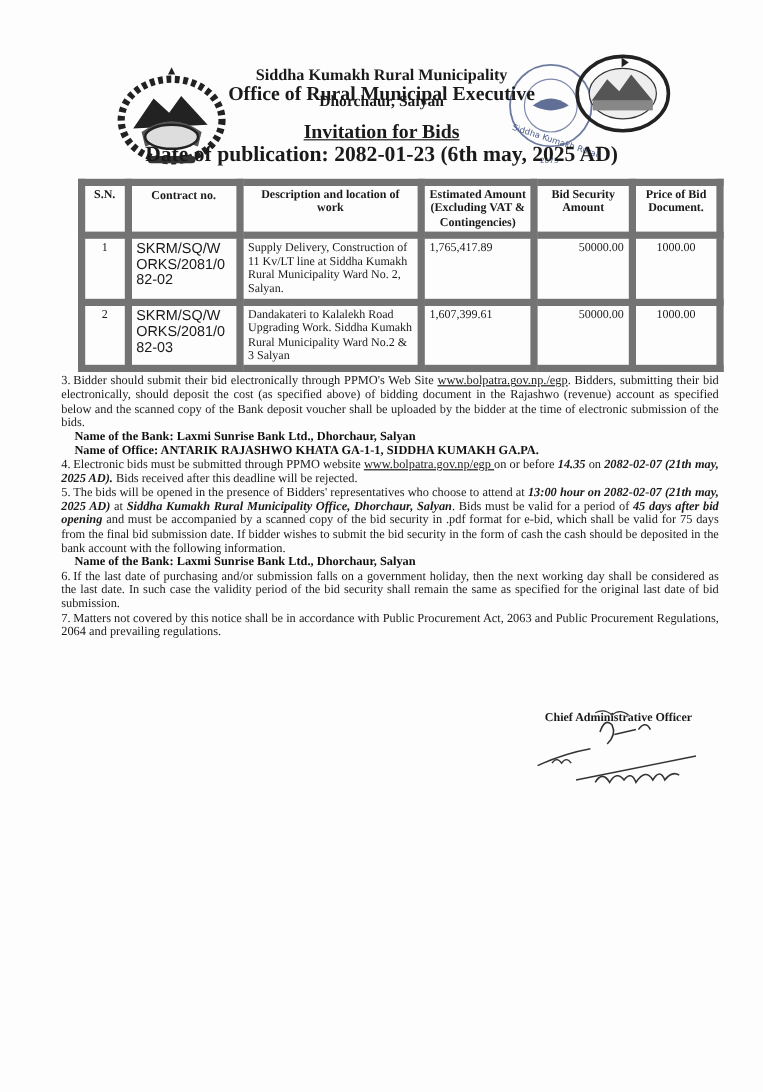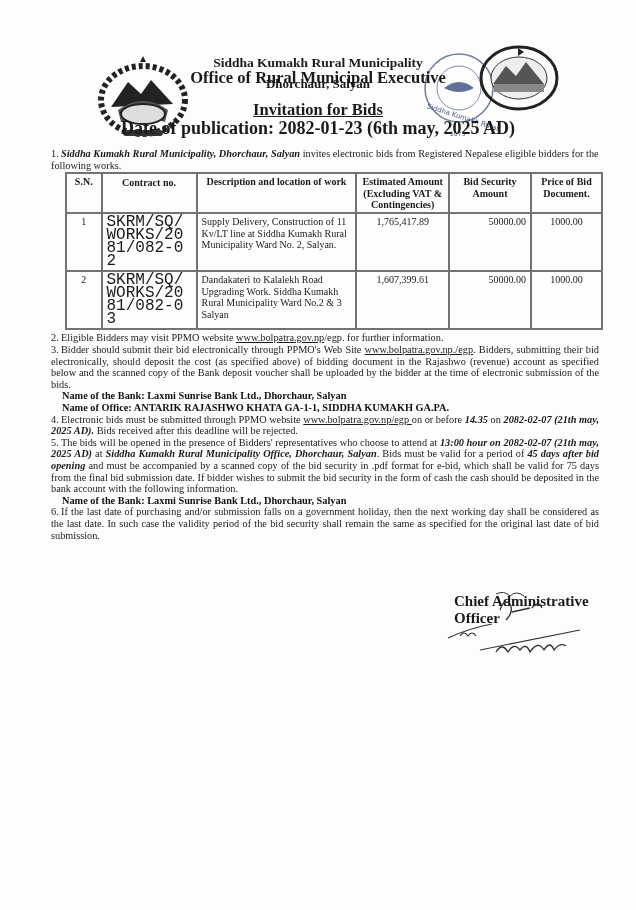--- a/index.html
+++ b/index.html
@@ -16,29 +16,29 @@
   .h5{top:118px;font-size:18px;}
   .body{position:absolute;left:51px;top:148px;width:548px;font-size:10.3px;line-height:11.6px;}
   .p{margin:0;}
   .num{display:inline-block;width:10px;}
   .ind{padding-left:11px;}
   .justify{text-align:justify;}
   b,i{color:#111;margin-top:16px;}
   .bi{font-weight:bold;font-style:italic;}
   .u{text-decoration:underline;}
   table.works{border-collapse:collapse;margin:1px 0 2px 14px;width:538px;font-size:10px;line-height:11.4px;}
-  table.works th,table.works td{border:2px solid #737373;vertical-align:top;padding:2px 4px;}
+  table.works th,table.works td{border:6px solid #737373;vertical-align:top;padding:2px 4px;}
   table.works th{font-weight:bold;text-align:center;}
   .c-sn{width:26px;text-align:center;}
-  .c-contract{width:88px;font-family:Liberation Mono, monospace;font-size:16px;line-height:13px;}
+  .c-contract{width:88px;font-family:Liberation Sans, sans-serif;font-size:12px;line-height:13px;}
   .c-desc{width:156px;}
-  .c-est{width:84px;text-align:center;}
+  .c-est{width:84px;text-align:left;}
   .c-sec{width:74px;text-align:right;}
   .c-price{width:62px;text-align:center;}
-  .sig{position:absolute;left:454px;top:593px;font-weight:bold;font-size:15px;}
+  .sig{position:absolute;left:454px;top:593px;font-weight:bold;font-size:10px;}
   .sig-svg{position:absolute;left:440px;top:590px;width:150px;height:70px;}
 </style>
 </head>
 <body>
 
 <div class="page">
 
   <svg class="logo-left" viewBox="0 0 100 90">
     <ellipse cx="50" cy="48" rx="42" ry="34" fill="none" stroke="#222" stroke-width="6" stroke-dasharray="4 3"></ellipse>
     <path d="M18 55 L35 30 L48 42 L58 28 L80 52 Z" fill="#222"></path>
@@ -65,23 +65,20 @@
   </svg>
 
   <div class="hdr h1">Siddha Kumakh Rural Municipality</div>
   <div class="hdr h2">Office of Rural Municipal Executive</div>
   <div class="hdr h3">Dhorchaur, Salyan</div>
   <div class="hdr h4">Invitation for Bids</div>
   <div class="hdr h5">Date of publication: 2082-01-23 (6th may, 2025 AD)</div>
 
   <div class="body">
 
-    <p class="p">
-      <span class="num">1.</span><span class="bi">Siddha Kumakh Rural Municipality, Dhorchaur, Salyan</span><span> invites electronic bids from Registered Nepalese eligible bidders for the following works.</span>
-    </p>
 
     <table class="works">
       <thead>
         <tr>
           <th class="c-sn">S.N.</th>
           <th class="c-contract" style="font-family:'Liberation Serif',serif;font-size:10px">Contract no.</th>
           <th class="c-desc">Description and location of work</th>
           <th class="c-est">Estimated Amount (Excluding VAT &amp; Contingencies)</th>
           <th class="c-sec">Bid Security Amount</th>
           <th class="c-price">Price of Bid Document.</th>
@@ -100,43 +97,43 @@
           <td class="c-sn">2</td>
           <td class="c-contract" style="word-break:break-all">SKRM/SQ/WORKS/2081/082-03</td>
           <td class="c-desc">Dandakateri to Kalalekh Road Upgrading Work. Siddha Kumakh Rural Municipality Ward No.2 &amp; 3 Salyan</td>
           <td class="c-est">1,607,399.61</td>
           <td class="c-sec">50000.00</td>
           <td class="c-price">1000.00</td>
         </tr>
       </tbody>
     </table>
 
-    <p class="p">
-      <span class="num">2.</span><span>Eligible Bidders may visit PPMO website </span><span class="u">www.bolpatra.gov.np</span><span>/egp. for further information.</span>
-    </p>
 
     <p class="p justify">
       <span class="num">3.</span><span>Bidder should submit their bid electronically through PPMO's Web Site </span><span class="u">www.bolpatra.gov.np./egp</span><span>. Bidders, submitting their bid electronically, should deposit the cost (as specified above) of bidding document in the Rajashwo (revenue) account as specified below and the scanned copy of the Bank deposit voucher shall be uploaded by the bidder at the time of electronic submission of the bids.</span>
     </p>
     <p class="p ind"><b>Name of the Bank: Laxmi Sunrise Bank Ltd., Dhorchaur, Salyan</b></p>
     <p class="p ind"><b>Name of Office: ANTARIK RAJASHWO KHATA GA-1-1, SIDDHA KUMAKH GA.PA.</b></p>
 
     <p class="p justify">
       <span class="num">4.</span><span>Electronic bids must be submitted through PPMO website </span><span class="u">www.bolpatra.gov.np/egp </span><span>on or before </span><span class="bi">14.35</span><span> on </span><span class="bi">2082-02-07 (21th may, 2025 AD).</span><span> Bids received after this deadline will be rejected.</span>
     </p>
 
     <p class="p justify">
       <span class="num">5.</span><span>The bids will be opened in the presence of Bidders' representatives who choose to attend at </span><span class="bi">13:00 hour on 2082-02-07 (21th may, 2025 AD)</span><span> at </span><span class="bi">Siddha Kumakh Rural Municipality Office, Dhorchaur, Salyan</span><span>. Bids must be valid for a period of </span><span class="bi">45 days after bid opening</span><span> and must be accompanied by a scanned copy of the bid security in .pdf format for e-bid, which shall be valid for 75 days from the final bid submission date. If bidder wishes to submit the bid security in the form of cash the cash should be deposited in the bank account with the following information.</span>
     </p>
     <p class="p ind"><b>Name of the Bank: Laxmi Sunrise Bank Ltd., Dhorchaur, Salyan</b></p>
 
     <p class="p justify">
       <span class="num">6.</span><span>If the last date of purchasing and/or submission falls on a government holiday, then the next working day shall be considered as the last date. In such case the validity period of the bid security shall remain the same as specified for the original last date of bid submission.</span>
     </p>
 
+    <p class="p justify">
+      <span class="num">7.</span><span>Matters not covered by this notice shall be in accordance with Public Procurement Act, 2063 and Public Procurement Regulations, 2064 and prevailing regulations.</span>
+    </p>
   </div>
 
   <div class="sig">Chief Administrative Officer</div>
   <svg class="sig-svg" viewBox="0 0 150 70">
     <path d="M8 48 Q30 38 52 34 M20 46 q4 -6 8 0 q4 -6 8 0" stroke="#333" fill="none" stroke-width="1.2"></path>
     <path d="M60 20 Q64 8 70 14 Q74 22 66 30 M72 22 l18 -4 M92 18 q6 -8 10 0" stroke="#333" fill="none" stroke-width="1.3"></path>
     <path d="M40 60 L140 40" stroke="#333" stroke-width="1.2"></path>
     <path d="M56 62 q6 -10 12 0 q6 -10 12 -2 q6 -8 10 2 q8 -12 14 -2 q6 -10 10 0 q6 -8 12 -4" stroke="#333" fill="none" stroke-width="1.3"></path>
     <path d="M56 4 q8 -4 14 2 q6 -6 14 0" stroke="#333" fill="none" stroke-width="1"></path>
   </svg>

